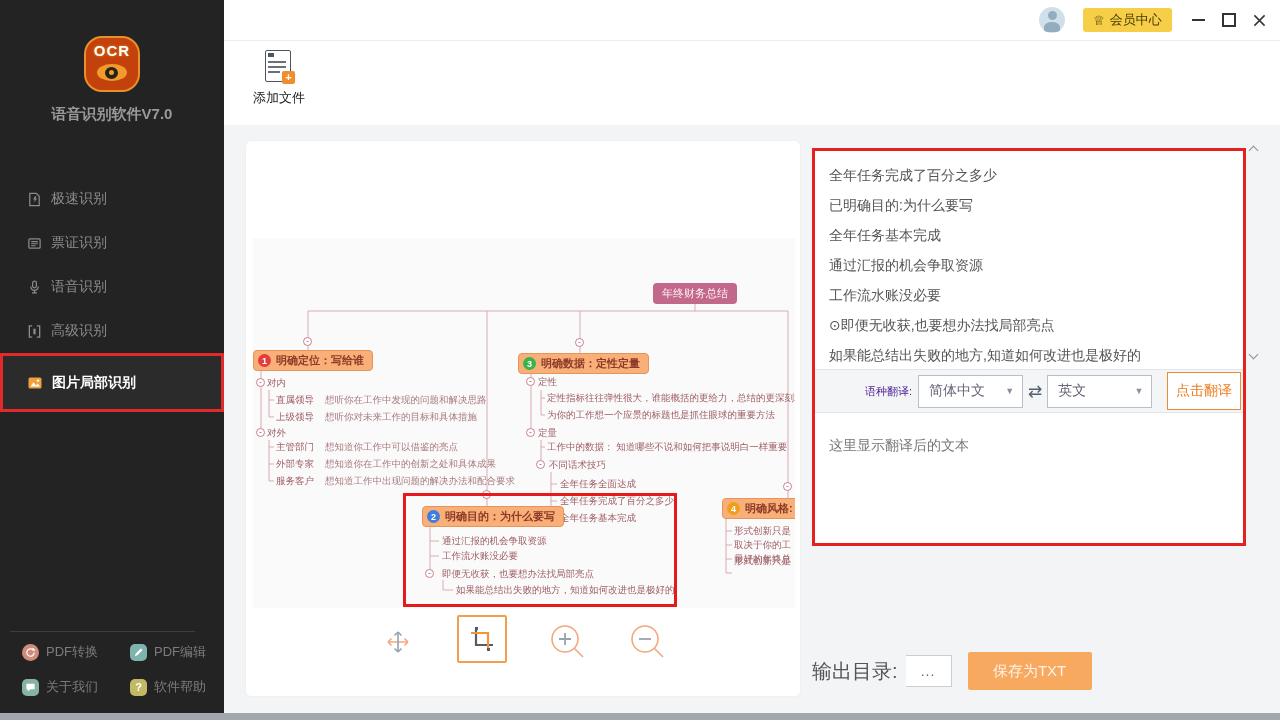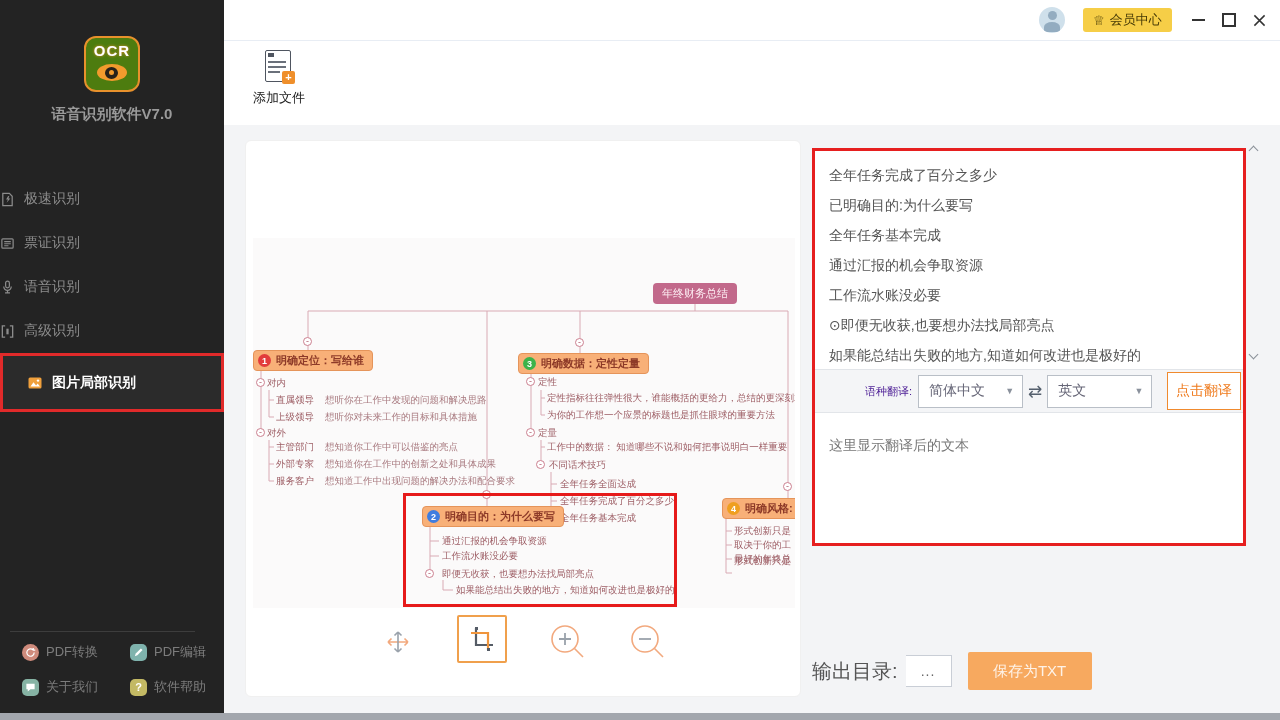--- a/index.html
+++ b/index.html
@@ -2,30 +2,30 @@
 <html><head>
 <meta charset="utf-8">
 <style>
   html,body{margin:0;padding:0;width:1280px;height:720px;overflow:hidden;
     font-family:"Liberation Sans","DejaVu Sans",sans-serif;background:#f3f4f6;}
   #app{position:relative;width:1280px;height:720px;background:#fff;}
 
   
   .sidebar{position:absolute;left:0;top:0;width:224px;height:713px;background:#232323;}
   .logo{position:absolute;left:84px;top:36px;width:52px;height:52px;border:2px solid #e8912c;
-    border-radius:12px;background:#4d7c0f;}
+    border-radius:18px;background:#c2410c;}
   .logo-txt{display:block;text-align:center;color:#fff;font-weight:bold;font-size:15px;
     letter-spacing:1px;margin-top:4px;text-shadow:0 0 3px #e8912c;}
   .eye{position:absolute;left:11px;top:26px;width:30px;height:17px;background:#f29b2d;border-radius:50%;}
   .eye-iris{position:absolute;left:8px;top:2.5px;width:13px;height:12px;background:#27211a;border-radius:50%;}
   .eye-pupil{position:absolute;left:4px;top:3.5px;width:5px;height:5px;background:#f29b2d;border-radius:50%;}
   .app-title{position:absolute;left:0;top:105px;width:224px;text-align:center;color:#9a9a9a;
     font-size:15px;font-weight:bold;}
   .side-item{position:absolute;left:0;width:224px;height:44px;display:flex;align-items:center;
-    box-sizing:border-box;color:#8c8c8c;font-size:14px;gap:9px;cursor:pointer;}
+    padding-left:27px;box-sizing:border-box;color:#8c8c8c;font-size:14px;gap:9px;cursor:pointer;}
   .side-item svg{flex:0 0 auto;}
   .side-item.active{height:59px;background:#2b2b2b;border:3px solid #e12a2a;color:#fff;
     font-weight:bold;padding-left:24px;font-family:Liberation Mono, monospace;}
   .side-div{position:absolute;left:10px;top:631px;width:185px;height:1px;background:#3d3d3d;}
   .foot-item{position:absolute;display:flex;align-items:center;gap:7px;color:#7c7c7c;font-size:13px;cursor:pointer;}
   .fico{width:17px;height:17px;border-radius:5px;display:flex;align-items:center;justify-content:center;}
   .fico.q{color:#fff;font-size:11px;font-weight:bold;}
 
   
   .titlebar{position:absolute;left:224px;top:0;width:1056px;height:40px;background:#fff;

